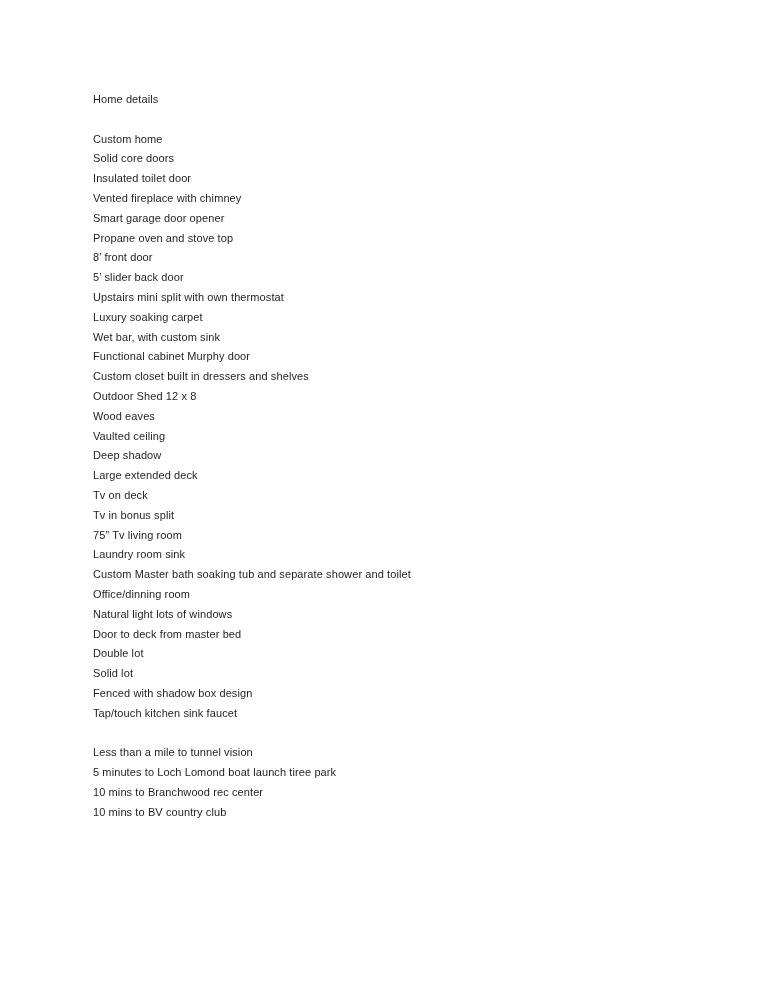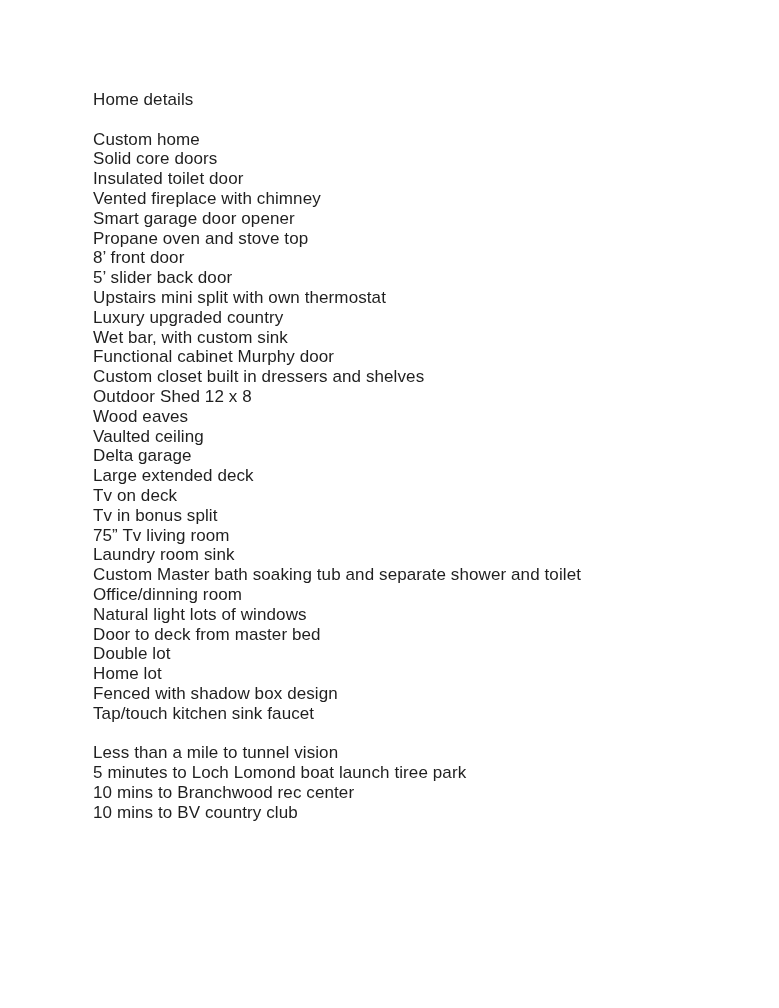--- a/index.html
+++ b/index.html
@@ -12,21 +12,21 @@
     height: 1008px;
     overflow: hidden;
   }
   .page {
     box-sizing: border-box;
     width: 779px;
     height: 1008px;
     padding: 90px 40px 0 93px;
     background: #ffffff;
     font-family: "Liberation Sans", sans-serif;
-    font-size: 17px;
+    font-size: 11px;
     line-height: 19.8px;
     color: #1f1f1f;
     letter-spacing: 0.1px;
   }
   .line {
     margin: 0;
     padding: 0;
     white-space: pre;
   }
   .blank-line {
@@ -42,39 +42,39 @@
   <div id="features">
       <p class="line">Custom home</p>
       <p class="line">Solid core doors</p>
       <p class="line">Insulated toilet door</p>
       <p class="line">Vented fireplace with chimney</p>
       <p class="line">Smart garage door opener</p>
       <p class="line">Propane oven and stove top</p>
       <p class="line">8’ front door</p>
       <p class="line">5’ slider back door</p>
       <p class="line">Upstairs mini split with own thermostat</p>
-      <p class="line">Luxury upgraded country</p>
+      <p class="line">Luxury soaking carpet</p>
       <p class="line">Wet bar, with custom sink</p>
       <p class="line">Functional cabinet Murphy door</p>
       <p class="line">Custom closet built in dressers and shelves</p>
       <p class="line">Outdoor Shed 12 x 8</p>
       <p class="line">Wood eaves</p>
       <p class="line">Vaulted ceiling</p>
-      <p class="line">Delta garage</p>
+      <p class="line">Deep shadow</p>
       <p class="line">Large extended deck</p>
       <p class="line">Tv on deck</p>
       <p class="line">Tv in bonus split</p>
       <p class="line">75” Tv living room</p>
       <p class="line">Laundry room sink</p>
       <p class="line">Custom Master bath soaking tub and separate shower and toilet</p>
       <p class="line">Office/dinning room</p>
       <p class="line">Natural light lots of windows</p>
       <p class="line">Door to deck from master bed</p>
       <p class="line">Double lot</p>
-      <p class="line">Home lot</p>
+      <p class="line">Solid lot</p>
       <p class="line">Fenced with shadow box design</p>
       <p class="line">Tap/touch kitchen sink faucet</p>
     </div>
   <div class="blank-line"></div>
   <div id="locations">
       <p class="line">Less than a mile to tunnel vision</p>
       <p class="line">5 minutes to Loch Lomond boat launch tiree park</p>
       <p class="line">10 mins to Branchwood rec center</p>
       <p class="line">10 mins to BV country club</p>
     </div>

